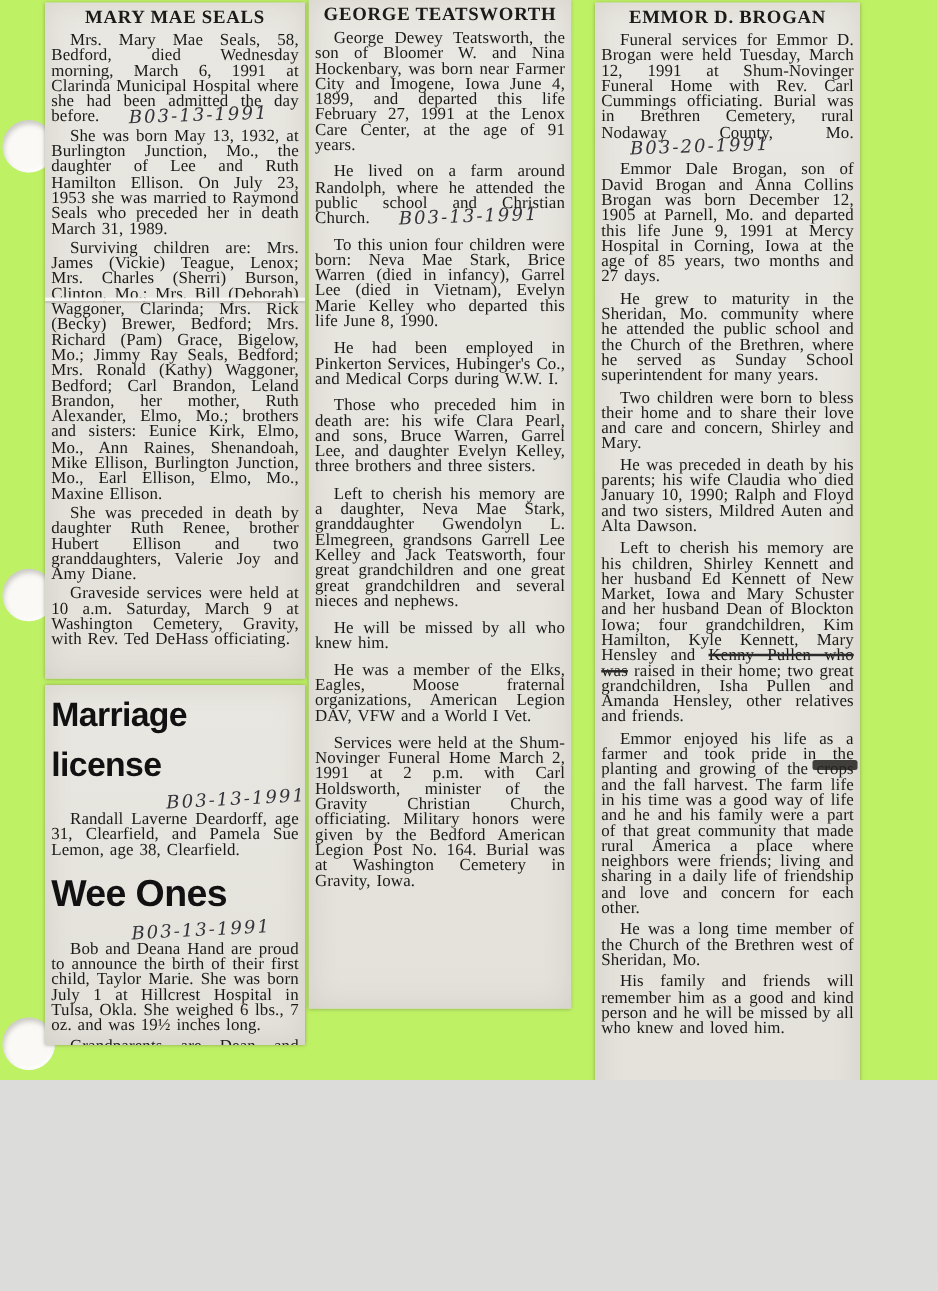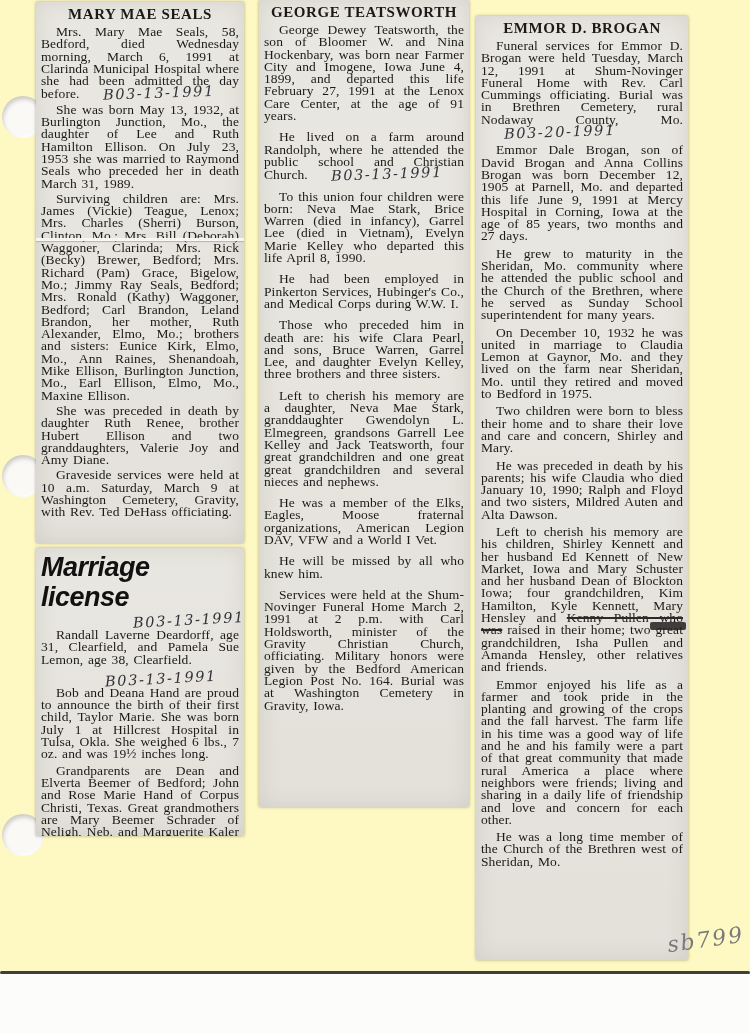--- a/index.html
+++ b/index.html
@@ -1,41 +1,41 @@
 <!DOCTYPE html>
 <html><head>
 <meta charset="utf-8">
 <style>
   html,body{margin:0;padding:0;background:#dcdcda;}
-  .page{position:relative;width:750px;height:1033px;background:#fef9c3;overflow:hidden;
+  .page{position:relative;width:750px;height:864px;background:#bef264;overflow:hidden;
         font-family:"Liberation Serif", serif;color:#1b1a18;}
   .bottom-line{position:absolute;left:0;top:971px;width:750px;height:3px;background:#413f3b;border-radius:2px;}
   .bottom-strip{position:absolute;left:0;top:974px;width:750px;height:59px;background:#fcfcfb;}
   .hole{position:absolute;left:2px;width:42px;height:42px;border-radius:50%;background:#faf9f6;
         box-shadow:inset 1px 3px 4px rgba(60,55,45,.25), inset -1px -2px 2px rgba(255,255,255,.75);}
   .hole1{top:96px;}.hole2{top:455px;}.hole3{top:814px;}
 
   .clipping{position:absolute;background:linear-gradient(180deg,#e9e7e1,#e3e1da);
         box-shadow:0 0 3px rgba(90,85,72,.5), inset 0 0 22px rgba(120,112,95,.16);
         padding:3px 5px;box-sizing:border-box;overflow:hidden;}
   .clip-seals{left:36px;top:2px;width:208px;height:541px;}
   .clip-marriage{left:36px;top:548px;width:208px;height:288px;}
-  .clip-geo{left:259px;top:0px;width:210px;height:807px;}
-  .clip-brogan{left:476px;top:16px;width:212px;height:944px;}
+  .clip-geo{left:247px;top:0px;width:210px;height:807px;}
+  .clip-brogan{left:476px;top:2px;width:212px;height:944px;}
 
   .obit-title{text-align:center;font-weight:bold;font-size:15px;letter-spacing:.6px;
         margin:1px 0 4px;line-height:16px;white-space:nowrap;}
   .para{margin:0 0 3px;text-align:justify;text-indent:15px;font-size:13.5px;line-height:12.3px;
         word-spacing:1.2px;letter-spacing:.1px;}
   .clip-geo .para{margin-bottom:9px;}
   .clip-brogan .para{margin-bottom:5px;}
   .clip-marriage .para{margin-bottom:4px;}
 
   .headline{font-family:"Liberation Sans", sans-serif;font-weight:bold;color:#111;
-        font-size:27px;letter-spacing:-0.5px;margin:1px 0 0 0;line-height:30px;font-style:italic;}
+        font-size:27px;letter-spacing:-0.5px;margin:1px 0 0 0;line-height:40px;}
   .headline-wee{font-size:30px;margin-top:10px;}
 
   .handwriting{font-family:"DejaVu Serif", serif;font-style:italic;color:#32323a;
         font-size:14.5px;letter-spacing:1.6px;white-space:nowrap;display:inline-block;
         transform:rotate(-2deg);}
   .para .handwriting{margin-left:8px;}
   .hw-line{display:block;margin:0 0 1px 92px;transform:rotate(-3deg);}
   .hw-line-wee{margin-left:64px;}
 
   .strike{text-decoration:line-through;text-decoration-thickness:2px;text-decoration-color:#2a2a2a;}
@@ -66,54 +66,55 @@
       </div>
     <div class="cut-line"></div>
   </div>
 
   <div class="clipping clip-marriage">
     <div class="headline">Marriage license</div>
     <span class="handwriting hw-line">B03-13-1991</span>
     <div>
         <p class="para">Randall Laverne Deardorff, age 31, Clearfield, and Pamela Sue Lemon, age 38, Clearfield.</p>
       </div>
+    <div class="headline headline-wee">Wee Ones</div>
     <span class="handwriting hw-line hw-line-wee">B03-13-1991</span>
     <div>
         <p class="para">Bob and Deana Hand are proud to announce the birth of their first child, Taylor Marie. She was born July 1 at Hillcrest Hospital in Tulsa, Okla. She weighed 6 lbs., 7 oz. and was 19½ inches long.</p>
         <p class="para">Grandparents are Dean and Elverta Beemer of Bedford; John and Rose Marie Hand of Corpus Christi, Texas. Great grandmothers are Mary Beemer Schrader of Neligh, Neb. and Marguerite Kaler of Corpus Christi, Texas.</p>
       </div>
   </div>
 
   <div class="clipping clip-geo">
     <div class="obit-title">GEORGE TEATSWORTH</div>
     <div>
         <p class="para">George Dewey Teatsworth, the son of Bloomer W. and Nina Hockenbary, was born near Farmer City and Imogene, Iowa June 4, 1899, and departed this life February 27, 1991 at the Lenox Care Center, at the age of 91 years.</p>
         <p class="para">He lived on a farm around Randolph, where he attended the public school and Christian Church.<span class="handwriting">B03-13-1991</span></p>
-        <p class="para">To this union four children were born: Neva Mae Stark, Brice Warren (died in infancy), Garrel Lee (died in Vietnam), Evelyn Marie Kelley who departed this life April 8, 1990.</p>
+        <p class="para">To this union four children were born: Neva Mae Stark, Brice Warren (died in infancy), Garrel Lee (died in Vietnam), Evelyn Marie Kelley who departed this life June 8, 1990.</p>
         <p class="para">He had been employed in Pinkerton Services, Hubinger's Co., and Medical Corps during W.W. I.</p>
         <p class="para">Those who preceded him in death are: his wife Clara Pearl, and sons, Bruce Warren, Garrel Lee, and daughter Evelyn Kelley, three brothers and three sisters.</p>
         <p class="para">Left to cherish his memory are a daughter, Neva Mae Stark, granddaughter Gwendolyn L. Elmegreen, grandsons Garrell Lee Kelley and Jack Teatsworth, four great grandchildren and one great great grandchildren and several nieces and nephews.</p>
+        <p class="para">He will be missed by all who knew him.</p>
         <p class="para">He was a member of the Elks, Eagles, Moose fraternal organizations, American Legion DAV, VFW and a World I Vet.</p>
-        <p class="para">He will be missed by all who knew him.</p>
         <p class="para">Services were held at the Shum-Novinger Funeral Home March 2, 1991 at 2 p.m. with Carl Holdsworth, minister of the Gravity Christian Church, officiating. Military honors were given by the Bedford American Legion Post No. 164. Burial was at Washington Cemetery in Gravity, Iowa.</p>
       </div>
   </div>
 
   <div class="clipping clip-brogan">
     <div class="obit-title">EMMOR D. BROGAN</div>
     <div>
         <p class="para">Funeral services for Emmor D. Brogan were held Tuesday, March 12, 1991 at Shum-Novinger Funeral Home with Rev. Carl Cummings officiating. Burial was in Brethren Cemetery, rural Nodaway County, Mo.<span class="handwriting">B03-20-1991</span></p>
         <p class="para">Emmor Dale Brogan, son of David Brogan and Anna Collins Brogan was born December 12, 1905 at Parnell, Mo. and departed this life June 9, 1991 at Mercy Hospital in Corning, Iowa at the age of 85 years, two months and 27 days.</p>
         <p class="para">He grew to maturity in the Sheridan, Mo. community where he attended the public school and the Church of the Brethren, where he served as Sunday School superintendent for many years.</p>
-        <p class="para">On December 10, 1932 he was united in marriage to Claudia Lemon at Gaynor, Mo. and they lived on the farm near Sheridan, Mo. until they retired and moved to Bedford in 1975.</p>
         <p class="para">Two children were born to bless their home and to share their love and care and concern, Shirley and Mary.</p>
         <p class="para">He was preceded in death by his parents; his wife Claudia who died January 10, 1990; Ralph and Floyd and two sisters, Mildred Auten and Alta Dawson.</p>
         <p class="para"><span>Left to cherish his memory are his children, Shirley Kennett and her husband Ed Kennett of New Market, Iowa and Mary Schuster and her husband Dean of Blockton Iowa; four grandchildren, Kim Hamilton, Kyle Kennett, Mary Hensley and </span><span class="strike">Kenny Pullen who was</span><span> raised in their home; two great grandchildren, Isha Pullen and Amanda Hensley, other relatives and friends.</span></p>
         <p class="para">Emmor enjoyed his life as a farmer and took pride in the planting and growing of the crops and the fall harvest. The farm life in his time was a good way of life and he and his family were a part of that great community that made rural America a place where neighbors were friends; living and sharing in a daily life of friendship and love and concern for each other.</p>
         <p class="para">He was a long time member of the Church of the Brethren west of Sheridan, Mo.</p>
+        <p class="para">His family and friends will remember him as a good and kind person and he will be missed by all who knew and loved him.</p>
       </div>
     <span class="smudge"></span>
   </div>
 
   <span class="page-code">sb799</span>
 
   <div class="bottom-line"></div>
   <div class="bottom-strip"></div>
 </div>
 

